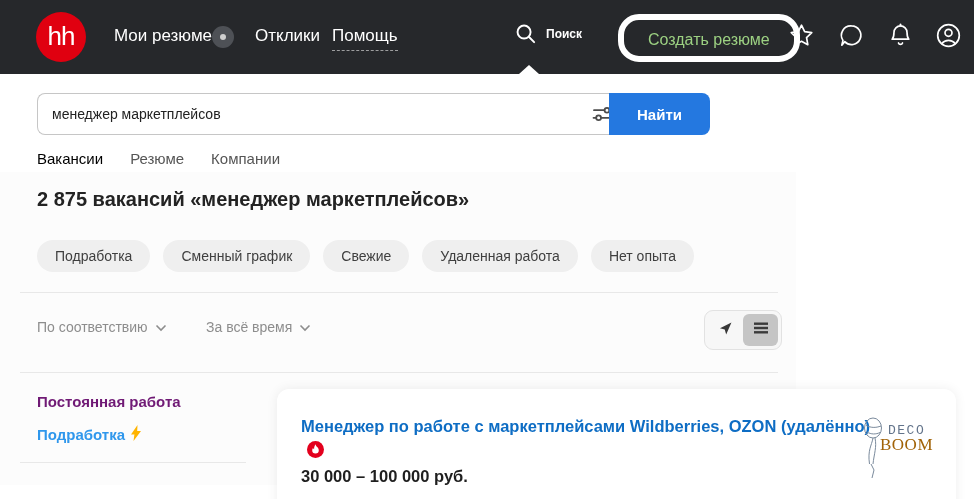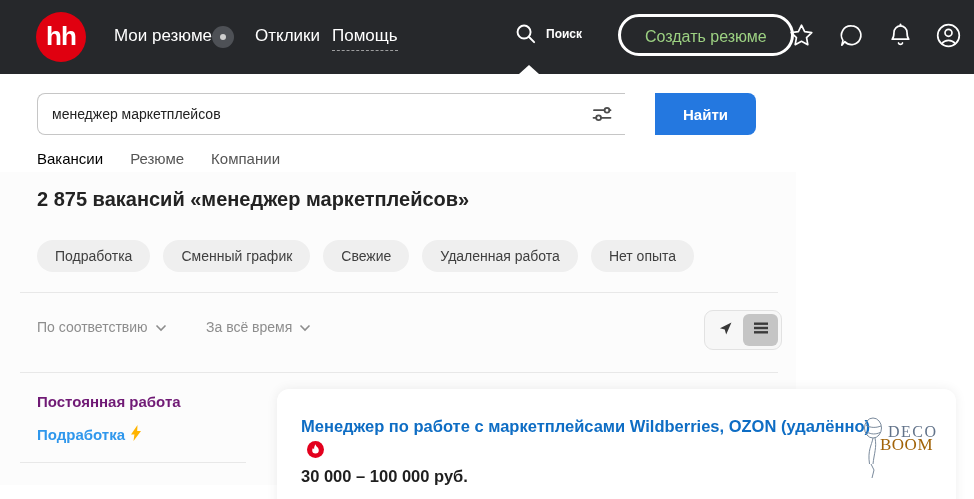--- a/index.html
+++ b/index.html
@@ -3,50 +3,50 @@
 <meta charset="utf-8">
 <style>
   * { margin:0; padding:0; box-sizing:border-box; }
   html,body { width:974px; height:499px; }
   body { font-family:"Liberation Sans", sans-serif; background:#fff; }
   .screen { position:relative; width:974px; height:499px; overflow:hidden; background:#fff; }
 
   
   .topbar { position:absolute; top:0; left:0; width:974px; height:74px; background:#26282b; }
   .logo { position:absolute; left:36px; top:12px; width:50px; height:50px; border-radius:50%;
-          background:#e00010; color:#fff; font-weight:bold; font-size:26px; letter-spacing:-1px;
+          background:#e00010; color:#fff; font-weight:normal; font-size:26px; letter-spacing:-1px;
           text-align:center; line-height:48px; cursor:pointer; }
   .nav-item { position:absolute; top:26px; color:#fff; font-size:17px; cursor:pointer; white-space:nowrap; }
   .nav-my-resumes { left:114px; }
   .nav-badge { position:absolute; left:212px; top:26px; width:22px; height:22px; border-radius:50%;
                background:#4e5156; cursor:pointer; }
   .nav-badge::after { content:""; position:absolute; left:8px; top:8px; width:6px; height:6px;
                border-radius:50%; background:#cfcfcf; }
   .nav-responses { left:255px; }
   .nav-help { left:332px; padding-bottom:4px; border-bottom:1px dashed rgba(255,255,255,.55); }
   .top-search { position:absolute; left:514px; top:22px; display:flex; align-items:center; gap:9px;
                 color:#fff; font-size:12px; cursor:pointer;font-weight:bold; }
   .top-search svg { display:block; }
-  .create-resume { position:absolute; left:618px; top:14px; height:42px; padding:0 24px;
-                   border:3px solid #ffffff; border-radius:21px; background:transparent;
+  .create-resume { position:absolute; left:618px; top:14px; height:48px; padding:0 24px;
+                   border:6px solid #ffffff; border-radius:21px; background:transparent;
                    color:#9cd182; font-size:16px; font-family:inherit; cursor:pointer; line-height:40px; }
   .top-icon { position:absolute; top:22px; width:27px; height:27px; cursor:pointer; }
   .icon-star { left:788px; } .icon-chat { left:838px; } .icon-bell { left:887px; } .icon-profile { left:935px; }
   .pointer-up { position:absolute; left:519px; top:65px; width:0; height:0;
                 border-left:10px solid transparent; border-right:10px solid transparent;
                 border-bottom:9px solid #ffffff; }
 
   
   .search-panel { position:absolute; top:74px; left:0; width:974px; height:112px; background:#fff; }
   .query-wrap { position:absolute; left:37px; top:19px; width:588px; height:42px; }
   .query-input { width:100%; height:100%; border:1px solid #c6c6c6; border-right:none;
                  border-radius:8px 0 0 8px; padding:0 44px 0 14px; font-size:14px; color:#222;
                  font-family:inherit; outline:none; background:#fff; }
   .sliders-icon { position:absolute; right:11px; top:9px; width:24px; height:24px; cursor:pointer; }
-  .find-btn { position:absolute; left:655px; top:19px; width:101px; height:42px; background:#2478e0;
+  .find-btn { position:absolute; left:609px; top:19px; width:101px; height:42px; background:#2478e0;
               border:none; border-radius:0 8px 8px 0; color:#fff; font-size:15px; font-weight:bold;
               font-family:inherit; cursor:pointer; }
   .tabs { position:absolute; left:37px; top:76px; display:flex; gap:27px; }
   .tab { font-size:15px; color:#555; padding-bottom:10px; cursor:pointer; position:relative; }
   .tab.active { color:#000000; }
   .tab.active::after { content:""; position:absolute; left:0; right:0; bottom:-3px; height:3px;
                        background:#7cc06d; border-radius:2px; }
 
   
   .content { position:absolute; top:172px; left:0; width:796px; height:313px; background:#fcfcfc; }
@@ -72,22 +72,22 @@
 
   
   .vacancy-card { position:absolute; left:277px; top:217px; width:679px; height:140px; background:#fff;
                   border-radius:12px; box-shadow:0 0 12px rgba(0,0,0,.07); padding:26px 24px 0 24px; }
   .vac-title { display:block; max-width:575px; font-size:16.5px; font-weight:bold; color:#0e6dc4;
                line-height:23px; cursor:pointer; text-decoration:none; }
   .fire-icon { display:inline-block; width:17px; height:17px; margin-left:6px; vertical-align:-3px; }
   .vac-salary { margin-top:6px; font-size:16.5px; font-weight:bold; color:#1f1f1f; }
   .company-logo { position:absolute; right:20px; top:26px; width:74px; height:64px; color:#51627a; cursor:pointer; }
   .company-logo .balloon { position:absolute; left:0; top:2px; }
-  .logo-top { position:absolute; left:26px; top:8px; font-family:Liberation Serif, serif;
-              font-size:16px; letter-spacing:1.5px; color:#62738a; }
+  .logo-top { position:absolute; left:26px; top:8px; font-family:Liberation Mono, monospace;
+              font-size:13px; letter-spacing:1.5px; color:#62738a; }
   .logo-bottom { position:absolute; left:18px; top:20px; font-family:"Liberation Serif", serif;
                  font-size:17px; letter-spacing:.5px; color:#a16207; }
 </style>
 </head>
 <body>
 
 <div class="screen">
 
   <div class="topbar">
     <div class="logo">hh</div>

